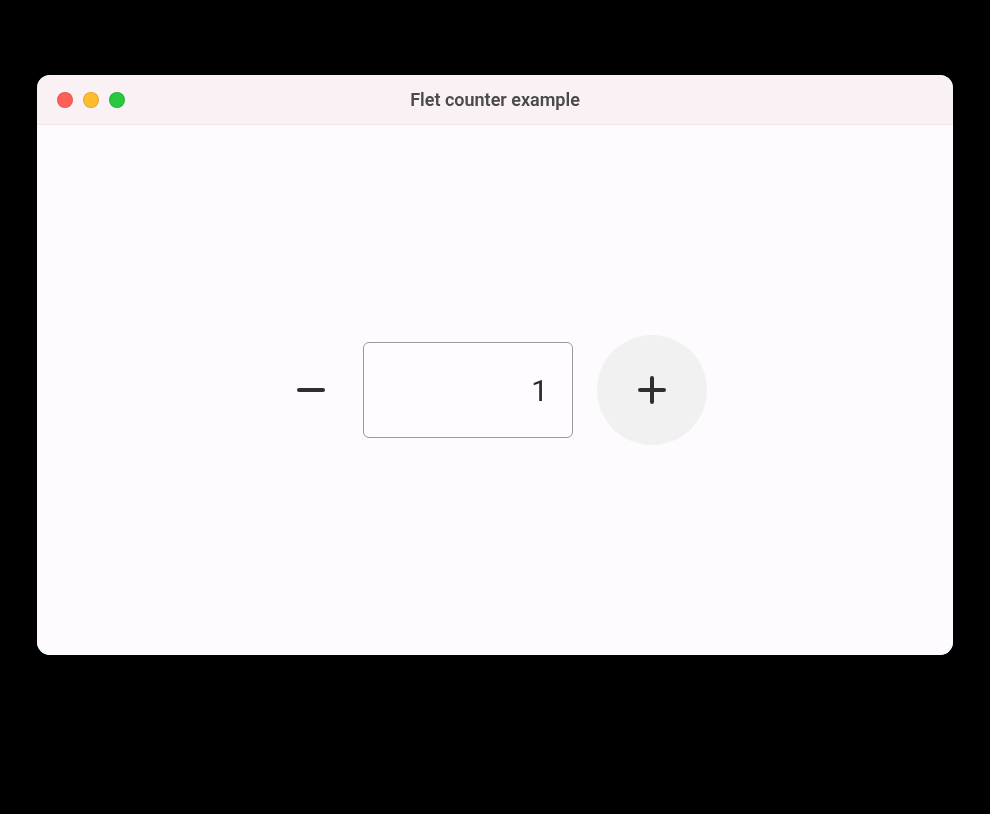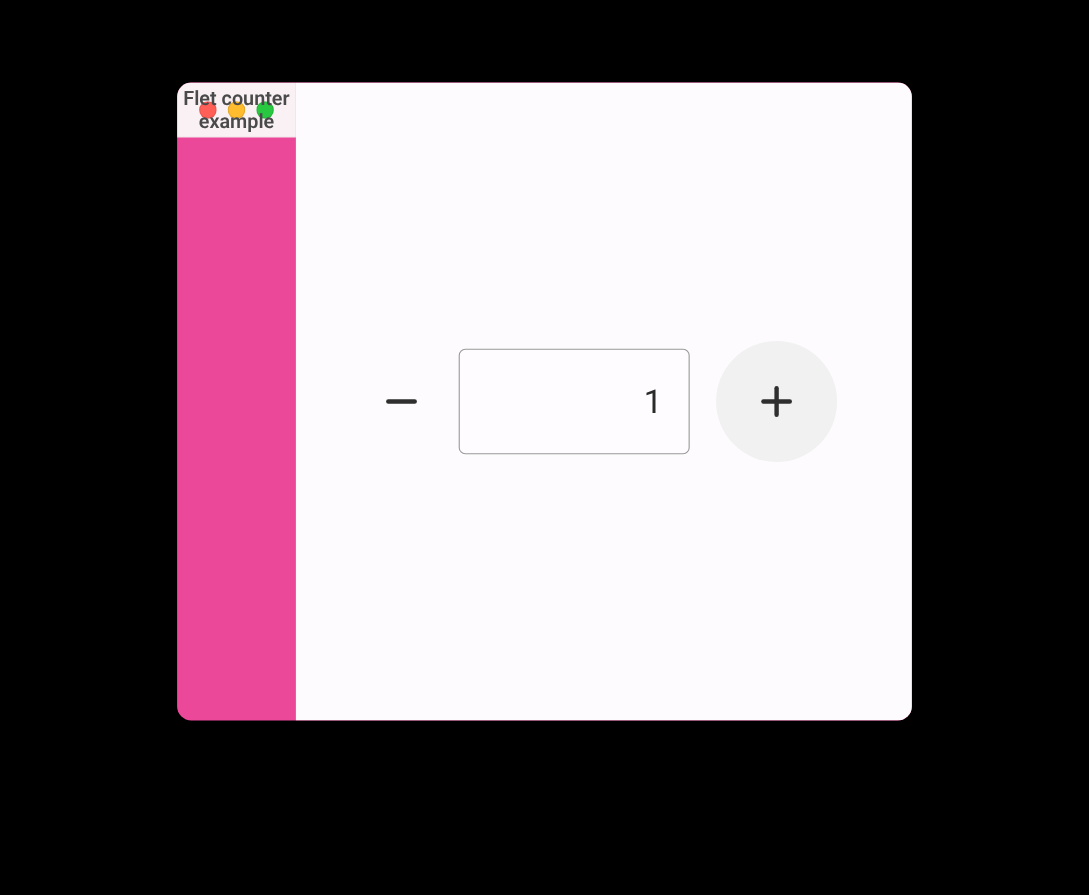--- a/index.html
+++ b/index.html
@@ -13,28 +13,28 @@
       height: 814px;
       background: #000000;
       font-family: -apple-system, BlinkMacSystemFont, "Segoe UI", Roboto, Helvetica, Arial, sans-serif;
       display: flex;
       align-items: flex-start;
       justify-content: center;
       padding-top: 75px;
     }
 
     .window {
-      width: 668px;
+      width: 916px;
       height: 580px;
-      background: #ec4899;
+      background: #7dd3fc;
       border-radius: 13px;
       overflow: hidden;
       box-shadow: 0 20px 60px rgba(0,0,0,0.4);
       display: flex;
-      flex-direction: row;
+      flex-direction: column;
     }
 
     .titlebar {
       height: 50px;
       background: #faf1f4;
       display: flex;
       align-items: center;
       padding: 0 20px;
       position: relative;
       border-bottom: 1px solid rgba(0,0,0,0.04);

